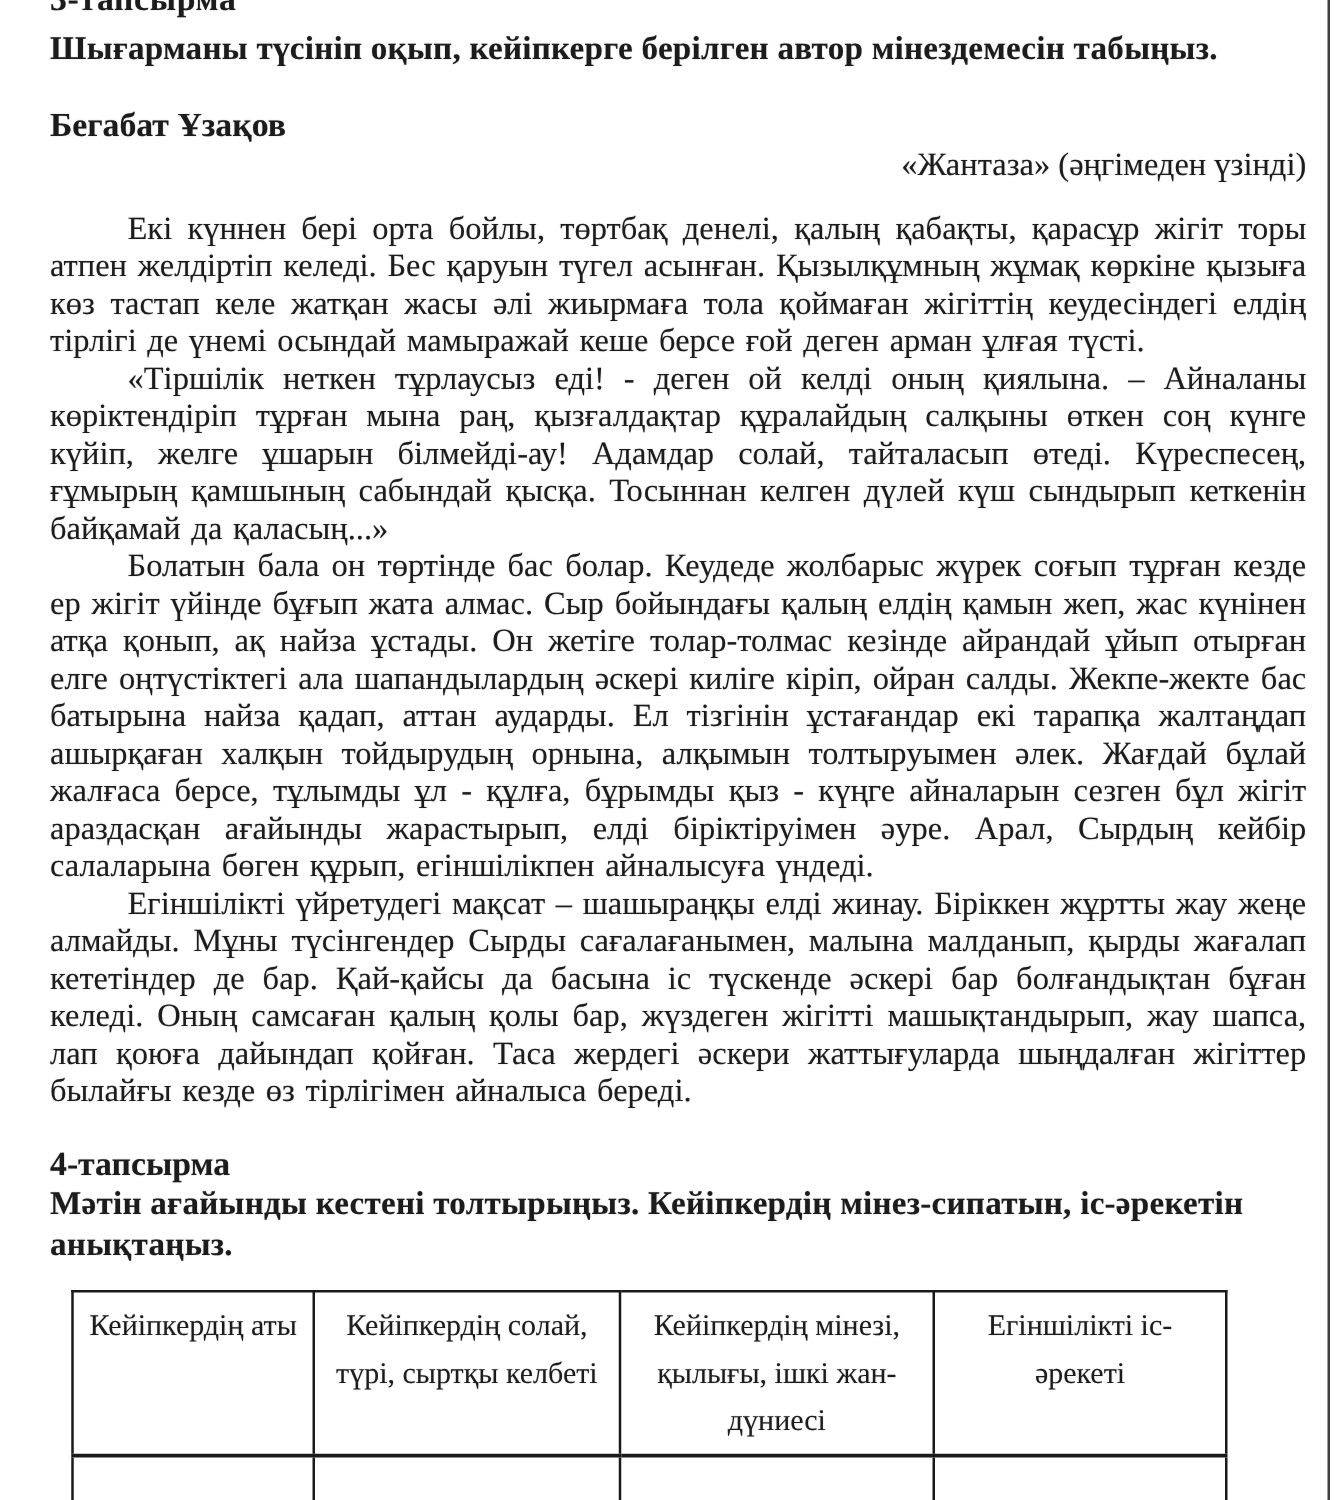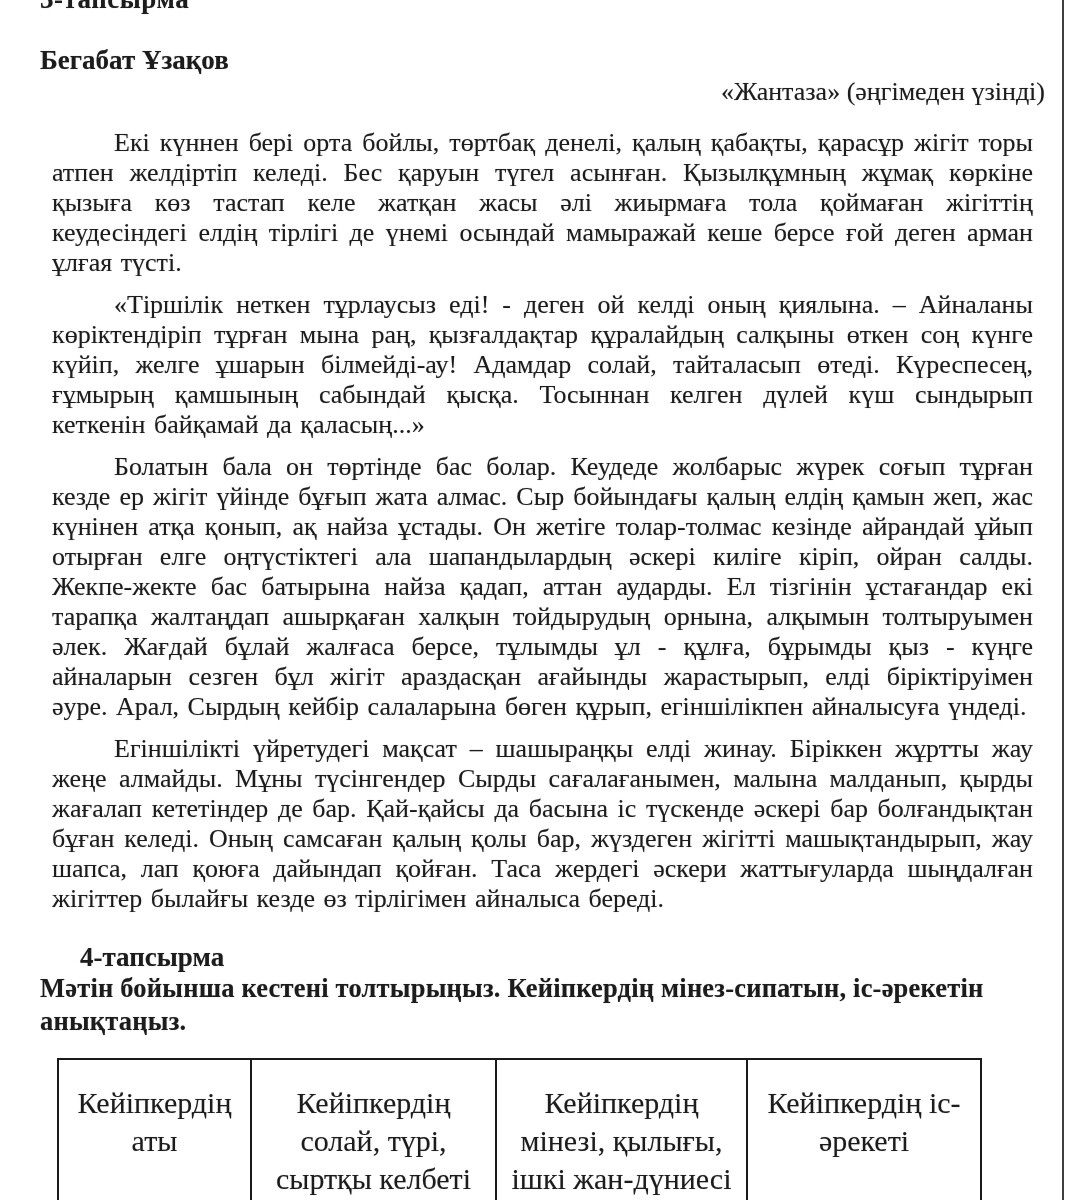--- a/index.html
+++ b/index.html
@@ -41,36 +41,35 @@
     font-weight: bold;
     font-size: 27px;
     line-height: 32px;
   }
   .subtitle {
     text-align: right;
     font-size: 26px;
     line-height: 32px;
   }
   .para {
-    margin: 12px;
+    margin: 0;
     font-size: 26px;
     line-height: 30px;
     text-align: justify;
     text-indent: 62px;
     word-spacing: 2px;
   }
   .para.first {
     margin-top: 20px;
   }
   .t4-head {
     margin-top: 28px;
     font-weight: bold;
     font-size: 27px;
     line-height: 30px;
-    margin-left: 40px;
   }
   .t4-line {
     font-weight: bold;
     font-size: 26.5px;
     line-height: 33px;
     letter-spacing: 0.2px;
   }
   table.sheet {
     margin-top: 20px;
     margin-left: 17px;
@@ -78,23 +77,23 @@
     table-layout: fixed;
     width: 923px;
     text-shadow: 0 0 1px rgba(70,70,70,0.4);
   }
   table.sheet th, table.sheet td {
     border: 2px solid #1a1a1a;
   }
   table.sheet th {
     height: 121px;
     vertical-align: top;
-    padding: 24px 10px 0 10px;
+    padding: 8px 10px 0 10px;
     font-weight: normal;
-    font-size: 30px;
+    font-size: 24px;
     line-height: 38px;
     text-align: center;
     border-bottom-width: 3px;
   }
   table.sheet td {
     height: 85px;
   }
   .edge-line {
     position: absolute;
     top: 0;
@@ -104,47 +103,48 @@
     background: #3f3f3f;
   }
 </style>
 </head>
 <body>
 
 <div class="doc">
 
   <div class="h-cut">3-тапсырма</div>
 
+  <div class="instr">Шығарманы түсініп оқып, кейіпкерге берілген автор мінездемесін табыңыз.</div>
 
   <div class="title">Бегабат Ұзақов</div>
 
   <div class="subtitle">«Жантаза» (әңгімеден үзінді)</div>
 
   <p class="para first">Екі күннен бері орта бойлы, төртбақ денелі, қалың қабақты, қарасұр жігіт торы атпен желдіртіп келеді. Бес қаруын түгел асынған. Қызылқұмның жұмақ көркіне қызыға көз тастап келе жатқан жасы әлі жиырмаға тола қоймаған жігіттің кеудесіндегі елдің тірлігі де үнемі осындай мамыражай кеше берсе ғой деген арман ұлғая түсті.</p>
   <p class="para">«Тіршілік неткен тұрлаусыз еді! - деген ой келді оның қиялына. – Айналаны көріктендіріп тұрған мына раң, қызғалдақтар құралайдың салқыны өткен соң күнге күйіп, желге ұшарын білмейді-ау! Адамдар солай, тайталасып өтеді. Күреспесең, ғұмырың қамшының сабындай қысқа. Тосыннан келген дүлей күш сындырып кеткенін байқамай да қаласың...»</p>
   <p class="para">Болатын бала он төртінде бас болар. Кеудеде жолбарыс жүрек соғып тұрған кезде ер жігіт үйінде бұғып жата алмас. Сыр бойындағы қалың елдің қамын жеп, жас күнінен атқа қонып, ақ найза ұстады. Он жетіге толар-толмас кезінде айрандай ұйып отырған елге оңтүстіктегі ала шапандылардың әскері киліге кіріп, ойран салды. Жекпе-жекте бас батырына найза қадап, аттан аударды. Ел тізгінін ұстағандар екі тарапқа жалтаңдап ашырқаған халқын тойдырудың орнына, алқымын толтыруымен әлек. Жағдай бұлай жалғаса берсе, тұлымды ұл - құлға, бұрымды қыз - күңге айналарын сезген бұл жігіт араздасқан ағайынды жарастырып, елді біріктіруімен әуре. Арал, Сырдың кейбір салаларына бөген құрып, егіншілікпен айналысуға үндеді.</p>
   <p class="para">Егіншілікті үйретудегі мақсат – шашыраңқы елді жинау. Біріккен жұртты жау жеңе алмайды. Мұны түсінгендер Сырды сағалағанымен, малына малданып, қырды жағалап кететіндер де бар. Қай-қайсы да басына іс түскенде әскері бар болғандықтан бұған келеді. Оның самсаған қалың қолы бар, жүздеген жігітті машықтандырып, жау шапса, лап қоюға дайындап қойған. Таса жердегі әскери жаттығуларда шыңдалған жігіттер былайғы кезде өз тірлігімен айналыса береді.</p>
 
   <div class="t4-head">4-тапсырма</div>
-  <div class="t4-line">Мәтін бойынша кестені толтырыңыз. Кейіпкердің мінез-сипатын, іс-әрекетін</div>
+  <div class="t4-line">Мәтін ағайынды кестені толтырыңыз. Кейіпкердің мінез-сипатын, іс-әрекетін</div>
   <div class="t4-line">анықтаңыз.</div>
 
   <table class="sheet">
     <colgroup>
       <col style="width:193px">
       <col style="width:245px">
       <col style="width:251px">
       <col style="width:234px">
     </colgroup>
     <tbody>
         <tr>
       <th>Кейіпкердің аты</th>
       <th>Кейіпкердің солай, түрі, сыртқы келбеті</th>
       <th>Кейіпкердің мінезі, қылығы, ішкі жан-дүниесі</th>
-      <th>Кейіпкердің іс-әрекеті</th>
+      <th>Егіншілікті іс-әрекеті</th>
     </tr>
     <tr>
       <td></td>
       <td></td>
       <td></td>
       <td></td>
     </tr>
   </tbody>
     </table>
 

